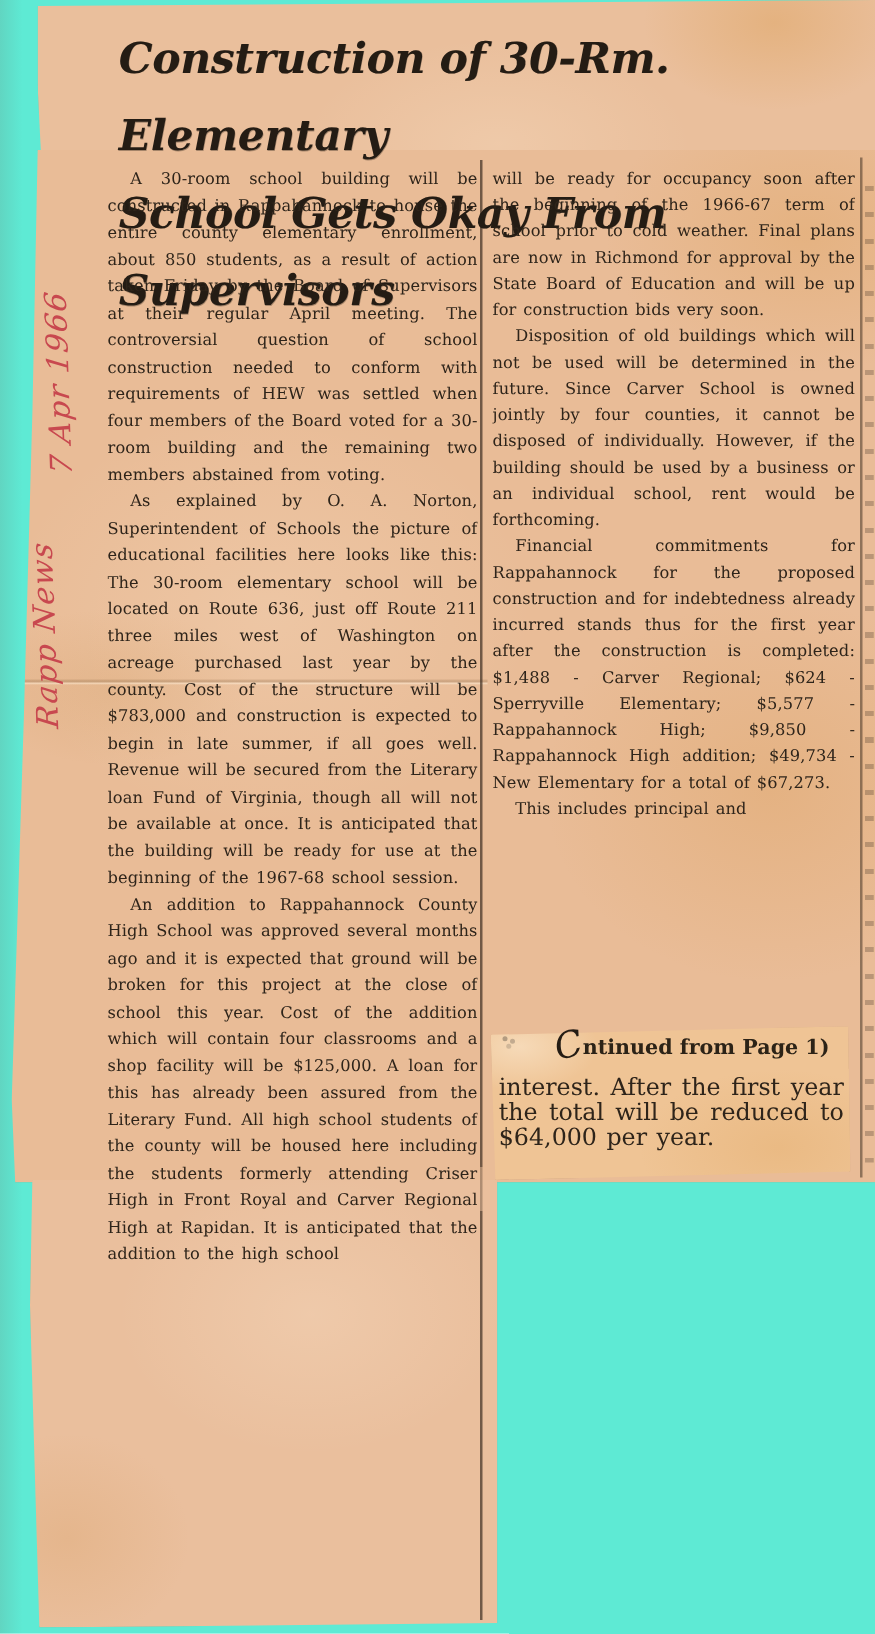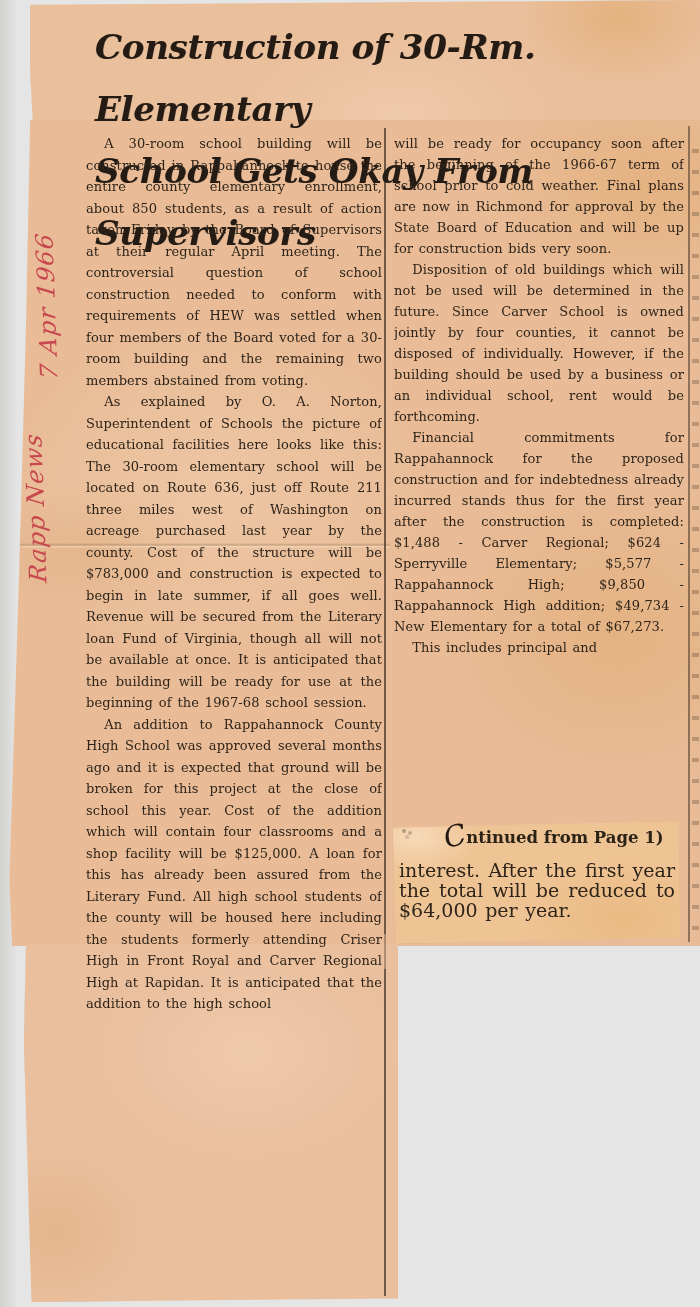--- a/index.html
+++ b/index.html
@@ -1,18 +1,18 @@
 <!DOCTYPE html>
 <html><head>
 <meta charset="utf-8">
 <style>
   html,body{margin:0;padding:0;background:#ffffff;}
   .scan{
     position:relative;width:700px;height:1307px;overflow:hidden;
-    background:#e5e5e5;
+    background:#5eead4;
     font-family:"DejaVu Serif", serif;
   }
   .gutter-shadow{
     position:absolute;left:0;top:0;width:18px;height:100%;
     background:linear-gradient(to right, rgba(110,105,95,.16), rgba(110,105,95,0));
     pointer-events:none;
   }
   
   .piece{position:absolute;box-shadow:0 1px 3px rgba(90,70,50,.28);}
   .piece-headline{

